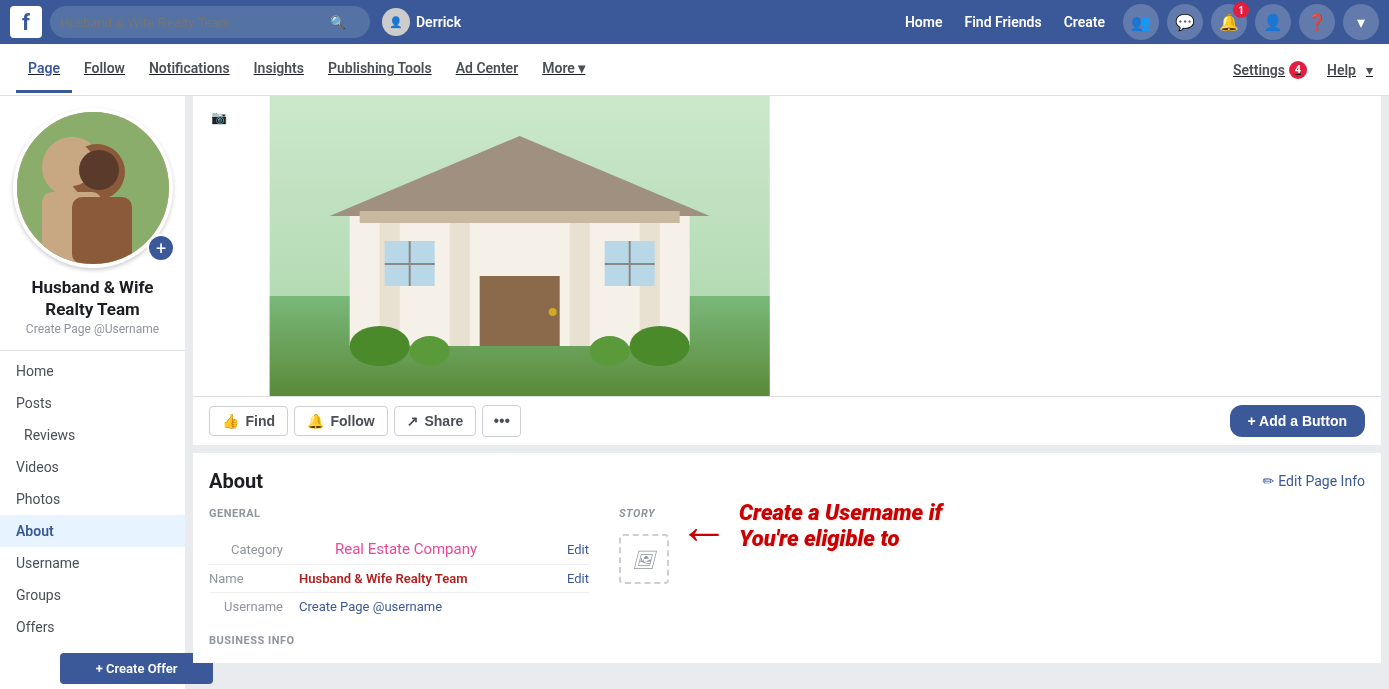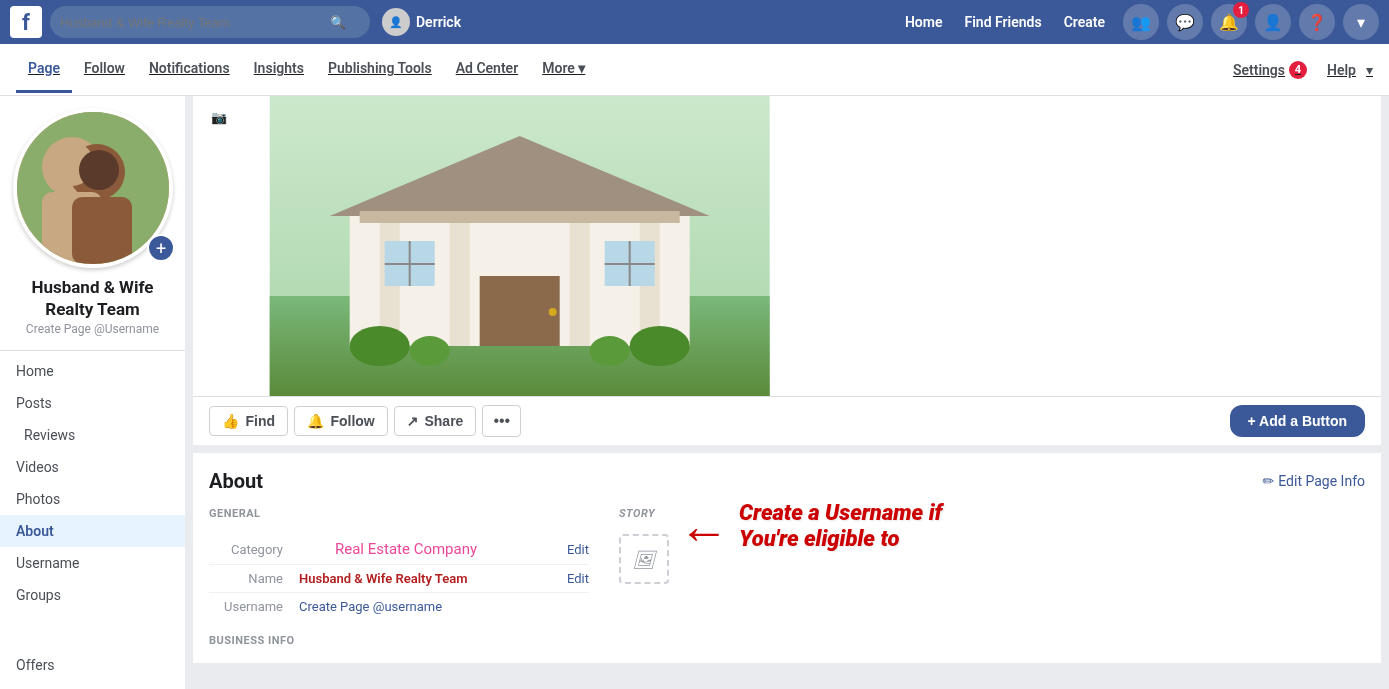--- a/index.html
+++ b/index.html
@@ -81,21 +81,21 @@
       <div style="height:1px;background:#dddfe2;margin:4px 0;"></div>
       <div>
         <div style="padding:8px 16px;font-size:14px;color:#4b4f56;cursor:pointer;">Home</div>
         <div style="padding:8px 16px;font-size:14px;color:#4b4f56;cursor:pointer;">Posts</div>
         <div style="padding:8px 24px;font-size:14px;color:#4b4f56;cursor:pointer;">Reviews</div>
         <div style="padding:8px 16px;font-size:14px;color:#4b4f56;cursor:pointer;">Videos</div>
         <div style="padding:8px 16px;font-size:14px;color:#4b4f56;cursor:pointer;">Photos</div>
         <div style="padding:8px 16px;font-size:14px;color:#3b5998;font-weight:600;cursor:pointer;background:#e7f3ff;">About</div>
         <div style="padding:8px 16px;font-size:14px;color:#4b4f56;cursor:pointer;">Username</div>
         <div style="padding:8px 16px;font-size:14px;color:#4b4f56;cursor:pointer;">Groups</div>
-        <div style="padding:8px 16px;font-size:14px;color:#4b4f56;cursor:pointer;margin-top:38px;">Offers</div>
+        <div style="padding:8px 16px;font-size:14px;color:#4b4f56;cursor:pointer;">Offers</div>
       </div>
       <div style="padding:10px 16px;">
         <div style="background:#3b5998;color:white;border:none;padding:8px 12px;border-radius:4px;font-size:13px;font-weight:600;cursor:pointer;text-align:center;width:100%;margin-left:44px;">+ Create Offer</div>
       </div>
     </div>
   </div>
 
   <div style="flex:1;padding:0 8px;min-width:0;">
 
     <div style="background:white;margin-bottom:8px;">
@@ -186,21 +186,21 @@
         <div style="flex:0 0 380px;">
           <div style="font-size:11px;font-weight:700;color:#90949c;text-transform:uppercase;letter-spacing:0.5px;margin-bottom:14px;">GENERAL</div>
 
           <div style="display:flex;align-items:center;padding:6px 0;border-bottom:1px solid #f0f0f0;">
             <span style="color:#90949c;width:90px;font-size:13px;text-align:right;padding-right:16px;flex-shrink:0;">Category</span>
             <span style="color:#ec4899;font-size:15px;flex:1;margin-left:36px;">Real Estate Company</span>
             <span style="color:#3b5998;font-size:13px;cursor:pointer;">Edit</span>
           </div>
 
           <div style="display:flex;align-items:center;padding:6px 0;border-bottom:1px solid #f0f0f0;">
-            <span style="color:#90949c;width:90px;font-size:13px;text-align:right;padding-right:16px;flex-shrink:0;">Name</span>
+            <span style="color:#90949c;width:90px;font-size:13px;padding-right:16px;flex-shrink:0;">Name</span>
             <span style="color:#b32020;font-size:13px;font-weight:600;flex:1;">Husband &amp; Wife Realty Team</span>
             <span style="color:#3b5998;font-size:13px;cursor:pointer;">Edit</span>
           </div>
 
           <div style="display:flex;align-items:center;padding:6px 0;">
             <span style="color:#90949c;width:90px;font-size:13px;text-align:right;padding-right:16px;flex-shrink:0;">Username</span>
             <span style="color:#3b5998;font-size:13px;cursor:pointer;">Create Page @username</span>
           </div>
 
           <div style="font-size:11px;font-weight:700;color:#90949c;text-transform:uppercase;letter-spacing:0.5px;margin-top:14px;">BUSINESS INFO</div>

